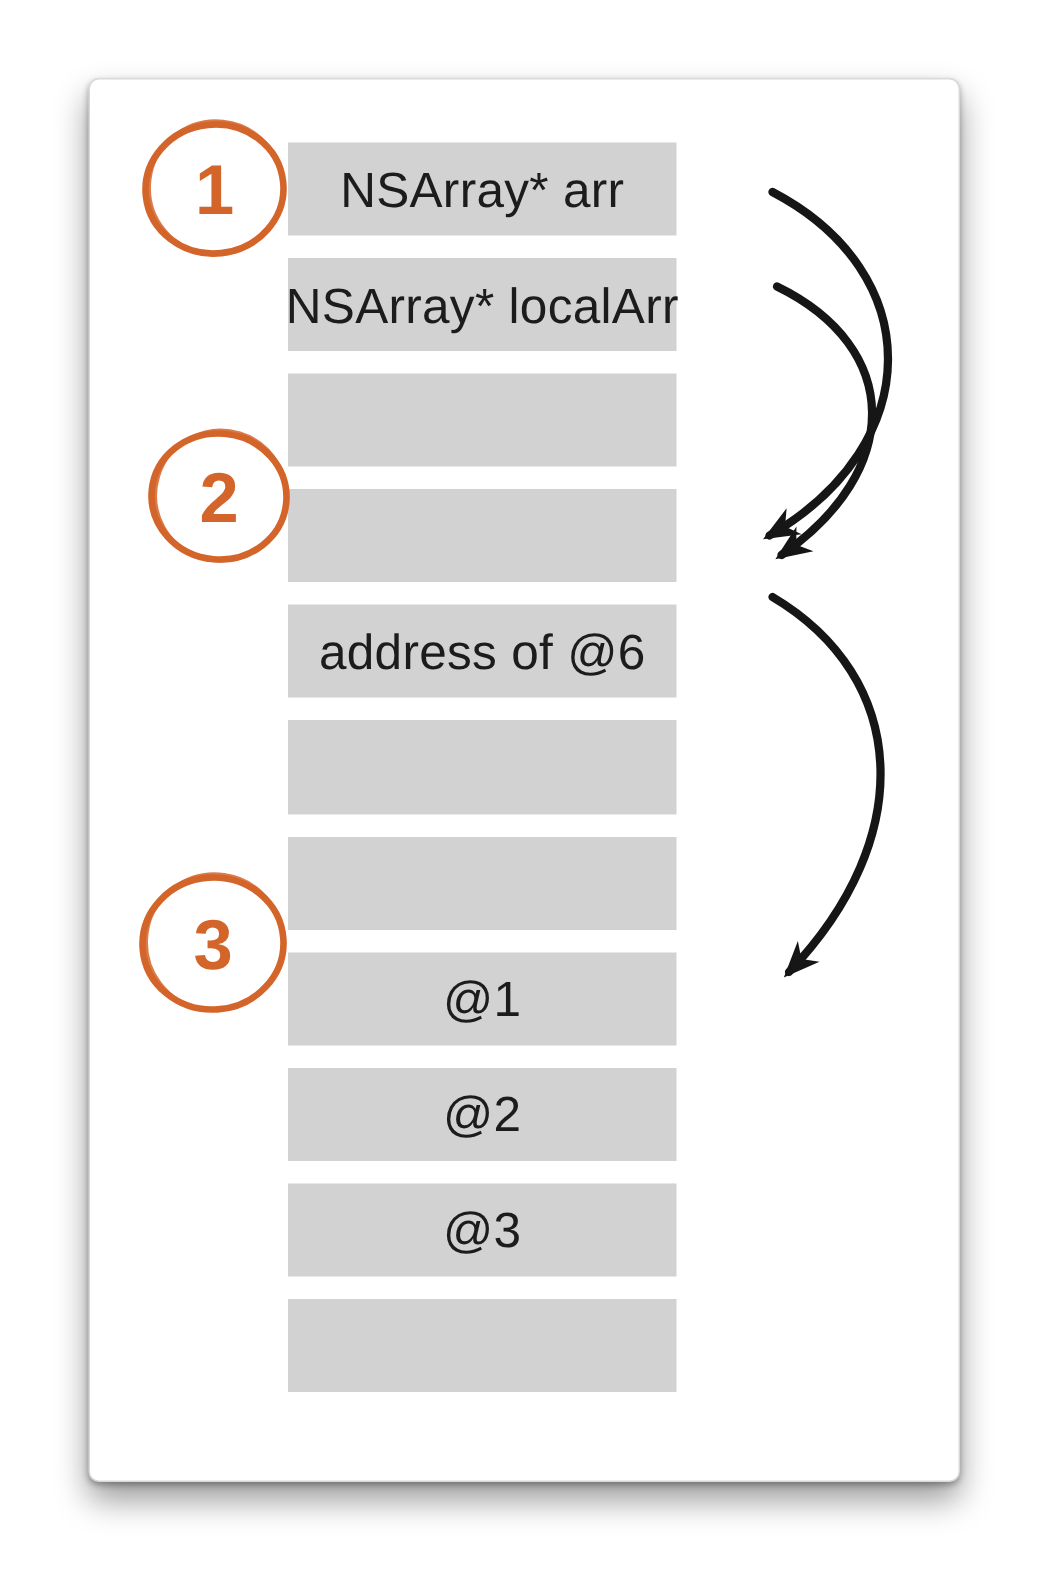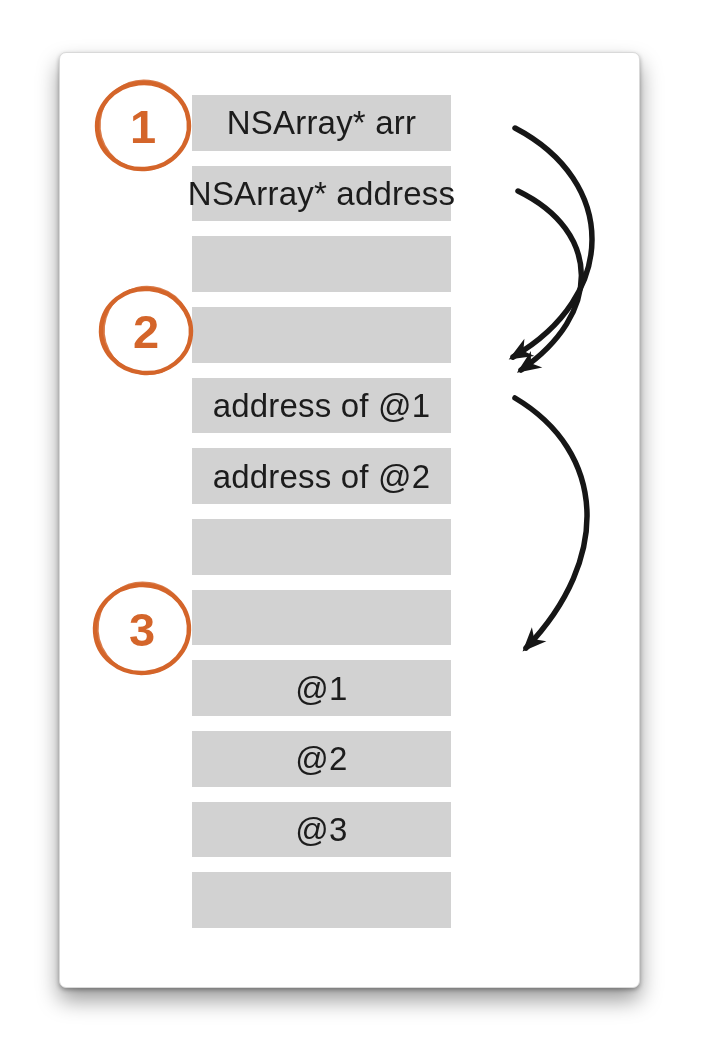--- a/index.html
+++ b/index.html
@@ -73,33 +73,30 @@
   <div class="slide-card">
     
   </div>
 
   <div class="memory-column">
 
   <div class="memory-cell">
         <span class="cell-label">NSArray* arr</span>
       </div>
       <div class="memory-cell">
-        <span class="cell-label">NSArray* address</span>
+        <span class="cell-label">NSArray* localArr</span>
       </div>
       <div class="memory-cell">
         <span class="cell-label"></span>
       </div>
       <div class="memory-cell">
         <span class="cell-label"></span>
       </div>
       <div class="memory-cell">
-        <span class="cell-label">address of @1</span>
-      </div>
-      <div class="memory-cell">
-        <span class="cell-label">address of @2</span>
+        <span class="cell-label">address of @6</span>
       </div>
       <div class="memory-cell">
         <span class="cell-label"></span>
       </div>
       <div class="memory-cell">
         <span class="cell-label"></span>
       </div>
       <div class="memory-cell">
         <span class="cell-label">@1</span>
       </div>

